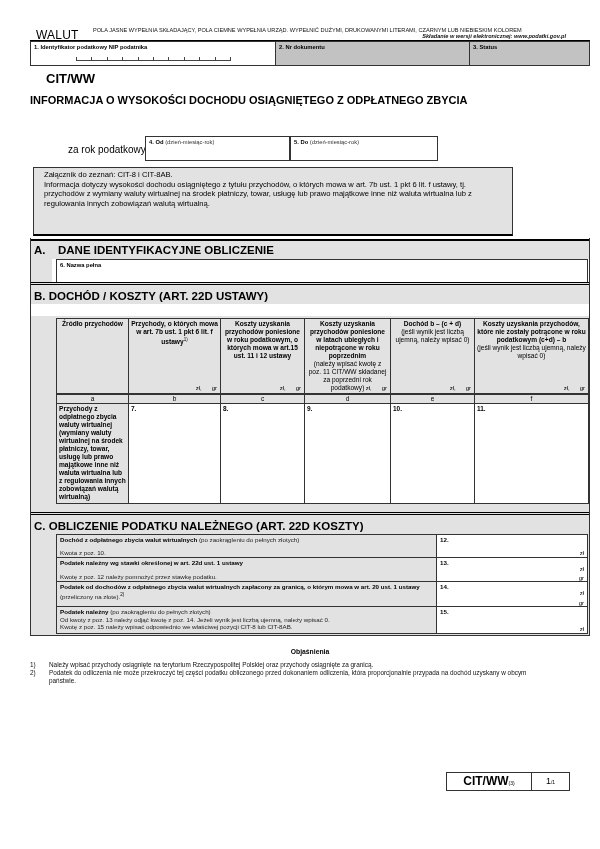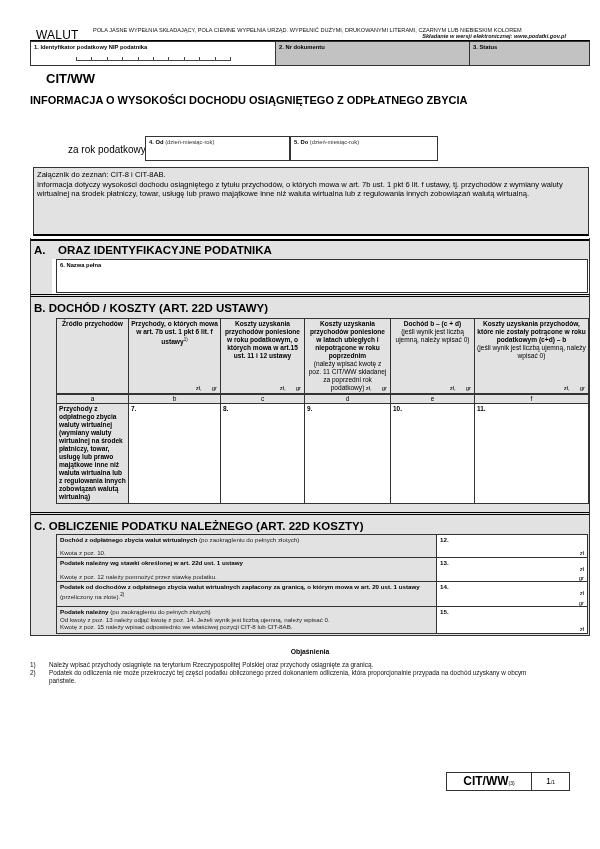--- a/index.html
+++ b/index.html
@@ -23,35 +23,35 @@
 
   .form-code { left: 46px; top: 71px; font-size: 13px; font-weight: bold; }
   .form-title { left: 30px; top: 93px; width: 560px; text-align: left; font-size: 11px; font-weight: bold; line-height: 15px; }
 
   .yearlabel { left: 60px; top: 144px; font-size: 10px; margin-left: 8px; }
   .datebox { top: 136px; height: 25px; border: 1px solid #333; font-size: 5.8px; padding: 2px 3px; background: #fff; }
   .datebox b { font-weight: bold; }
   .datebox span { font-weight: normal; color: #333; }
 
   
-  .infobox { left: 33px; top: 167px; width: 556px; height: 69px; background: #e2e2e2; border: 1px solid #333; border-bottom: 2px solid #000; font-size: 7.6px; line-height: 9.2px; padding: 2px 3px; }
+  .infobox { left: 33px; top: 167px; width: 480px; height: 69px; background: #e2e2e2; border: 1px solid #333; border-bottom: 2px solid #000; font-size: 7.6px; line-height: 9.2px; padding: 2px 10px; }
   .infobox p { margin: 0; }
 
   
   .frame { left: 30px; top: 238px; width: 560px; height: 398px; border: 1.5px solid #333; border-top: none; }
 
   
   .sec { left: 31px; width: 558px; background: #e2e2e2; font-size: 11.5px; font-weight: bold; padding-left: 3px; border-top: 2px double #000; }
   .secA { top: 239px; height: 20px; line-height: 18px; }
   .secA .letter { display: inline-block; width: 24px; }
   .leftstrip { left: 31px; width: 21px; background: #e2e2e2; }
 
   .namebox { left: 56px; top: 259px; width: 532px; height: 34px; background: #fff; border: 1px solid #333; font-size: 5.8px; font-weight: bold; padding: 2px 3px; }
 
-  .secB { top: 294px; height: 22px; line-height: 22px; border-top: 3px double #000; }
+  .secB { top: 282px; height: 22px; line-height: 22px; border-top: 3px double #000; }
   .secBbg { left: 31px; top: 316px; width: 558px; height: 196px; background: #e2e2e2; }
 
   
   .tblB { left: 56px; top: 318px; width: 532px; border-collapse: collapse; table-layout: fixed; font-size: 6.6px; }
   .tblB th, .tblB td { border: 1px solid #333; vertical-align: top; }
   .tblB th { background: #e2e2e2; font-weight: bold; text-align: center; padding: 1px 2px; line-height: 8px; position: relative; height: 75px; }
   .tblB th .norm { font-weight: normal; }
   .tblB th .zlgr { position: absolute; right: 3px; bottom: 1px; font-weight: normal; font-size: 6px; }
   .tblB th .zlgr span { margin-left: 10px; }
   .tblB tr.letters td { background: #e2e2e2; text-align: center; font-size: 6.5px; height: 9px; line-height: 8px; border-top: 2px solid #333; }
@@ -132,21 +132,21 @@
 </div>
 
 <div class="abs infobox">
   <p style="margin-bottom:1px;">Załącznik do zeznań: CIT-8 i CIT-8AB.</p>
   <p>Informacja dotyczy wysokości dochodu osiągniętego z tytułu przychodów, o których mowa w art. 7b ust. 1 pkt 6 lit. f ustawy, tj. przychodów z wymiany waluty wirtualnej na środek płatniczy, towar, usługę lub prawo majątkowe inne niż waluta wirtualna lub z regulowania innych zobowiązań walutą wirtualną.</p>
 </div>
 
 <div class="abs frame"></div>
 
 <div class="abs sec secA">
-  <span class="letter">A.</span><span>ORAZ IDENTYFIKACYJNE PODATNIKA</span>
+  <span class="letter">A.</span><span>DANE IDENTYFIKACYJNE OBLICZENIE</span>
 </div>
 <div class="abs leftstrip" style="top:259px; height:35px;"></div>
 <div class="abs namebox">
   <span>6. Nazwa pełna</span>
 </div>
 
 <div class="abs sec secB">
   <span>B. DOCHÓD / KOSZTY (ART. 22D USTAWY)</span>
 </div>
 <div class="abs secBbg"></div>

